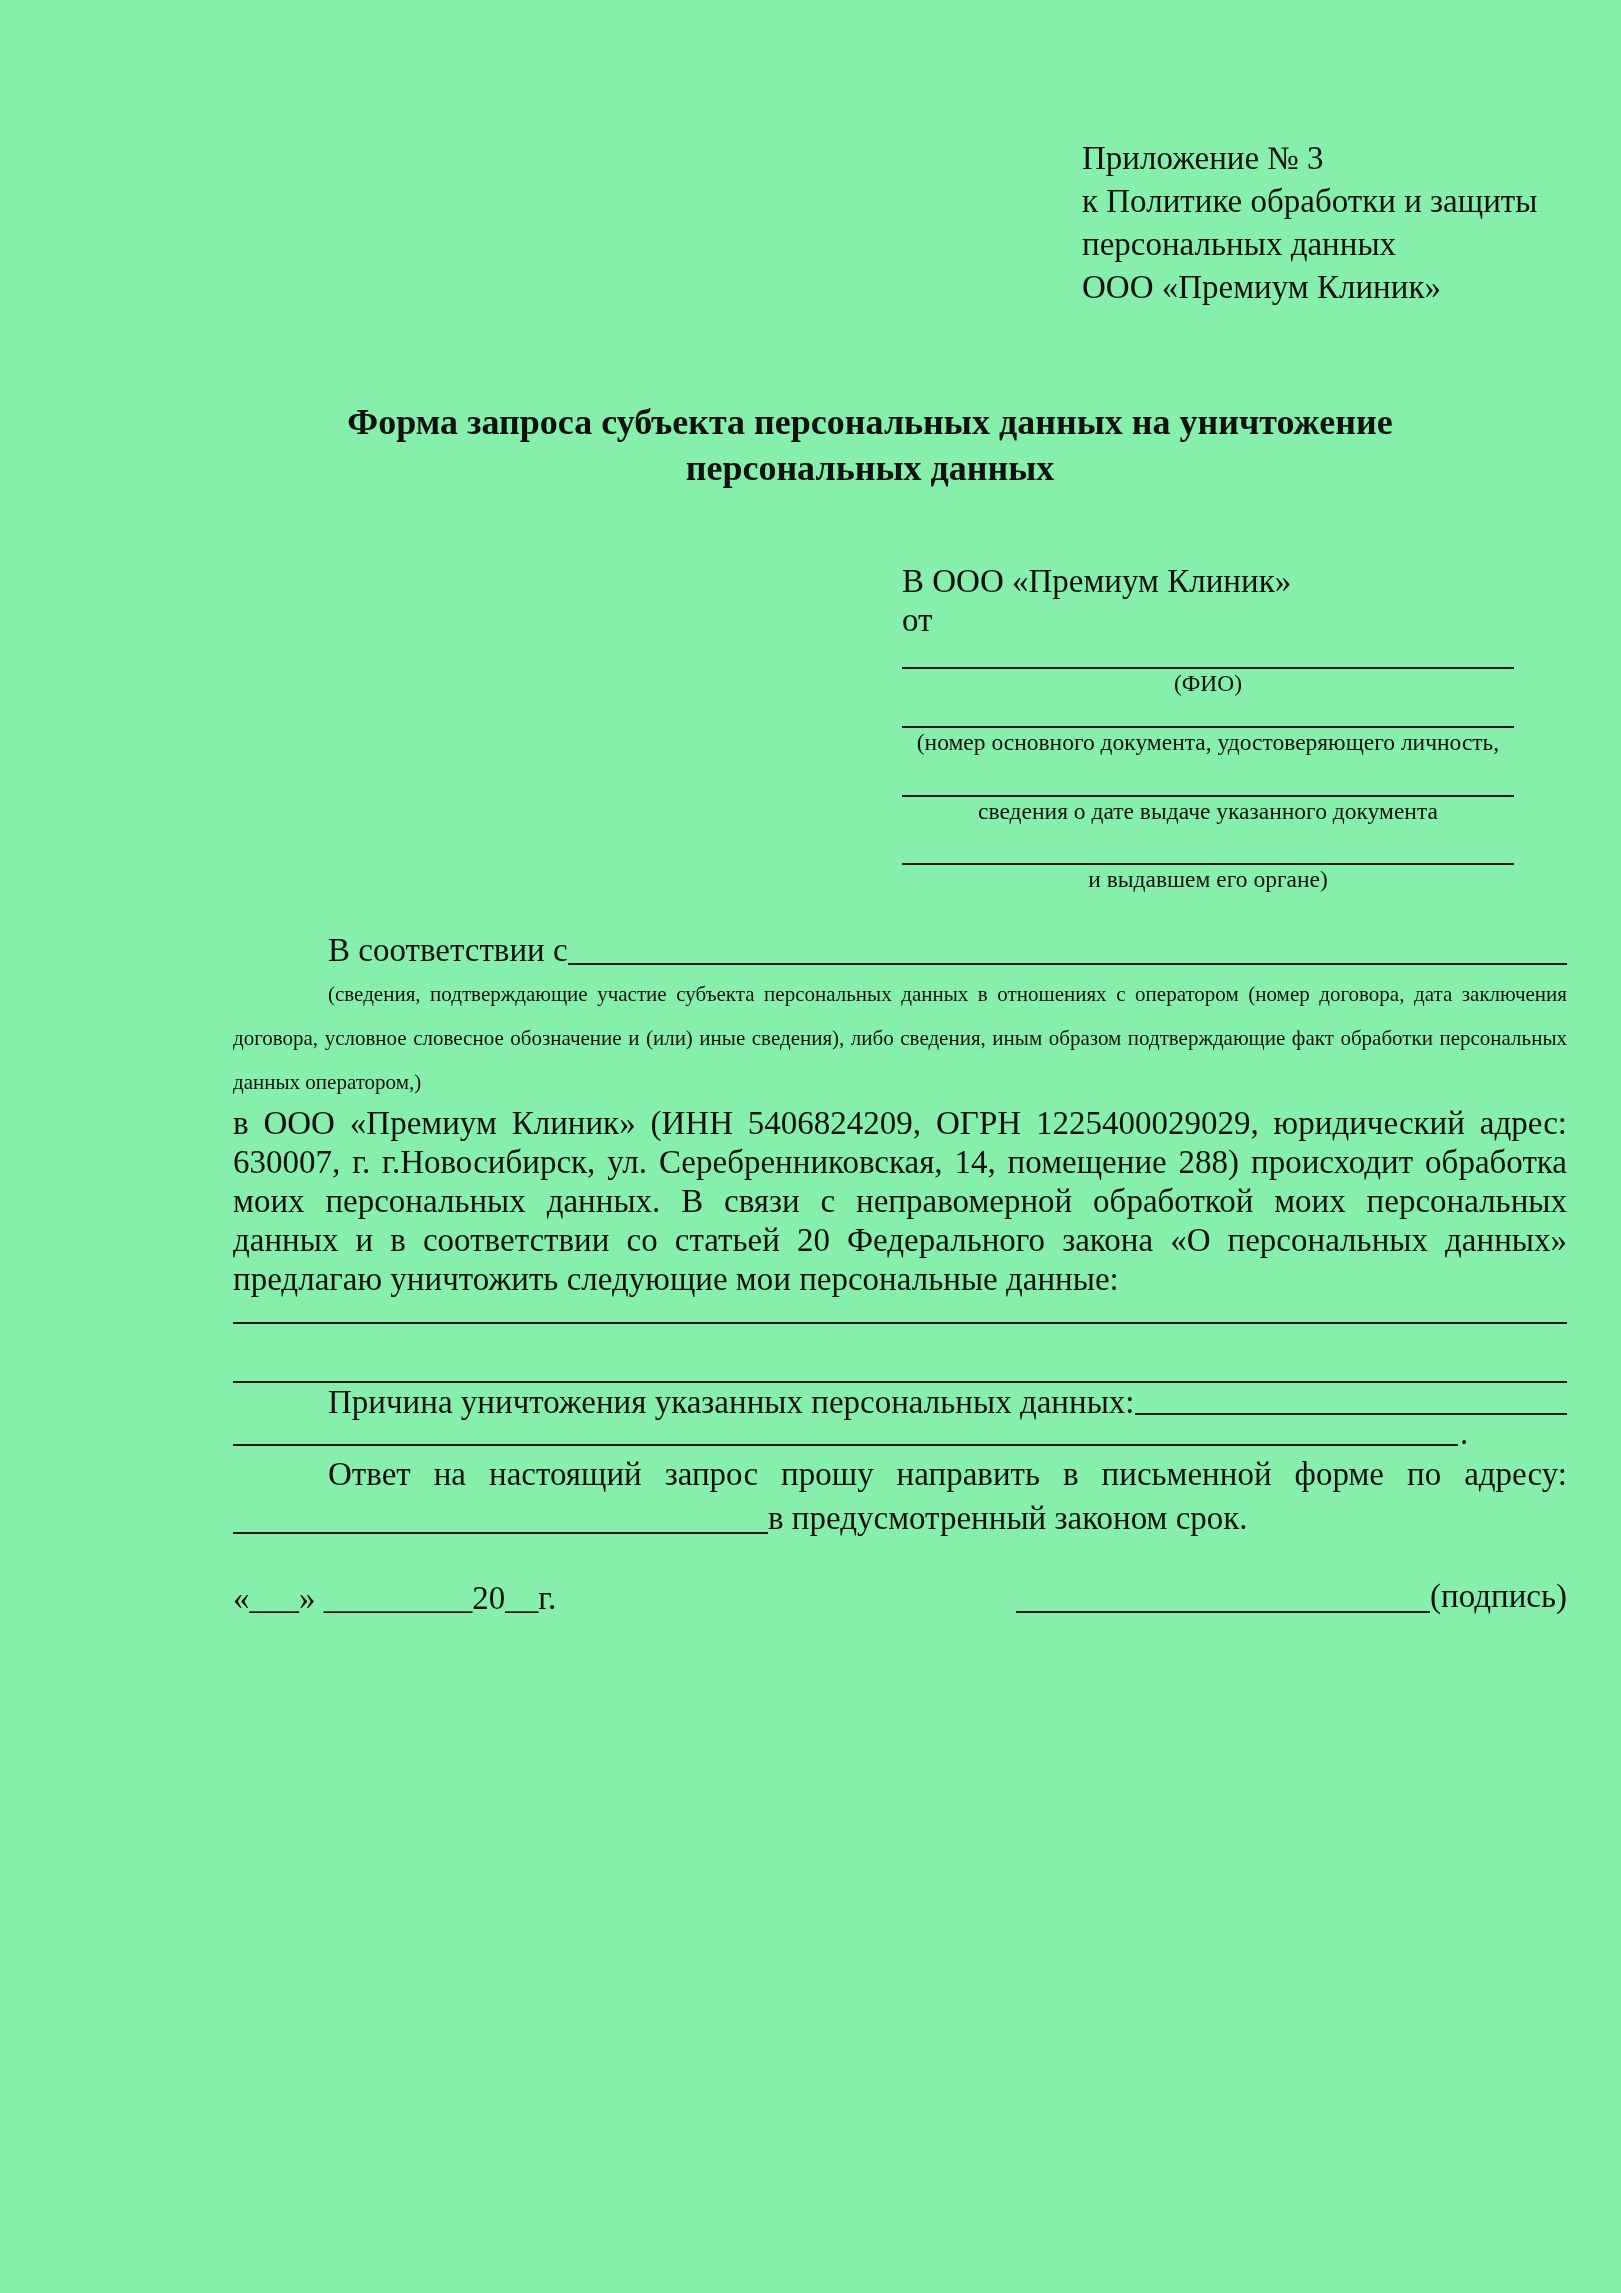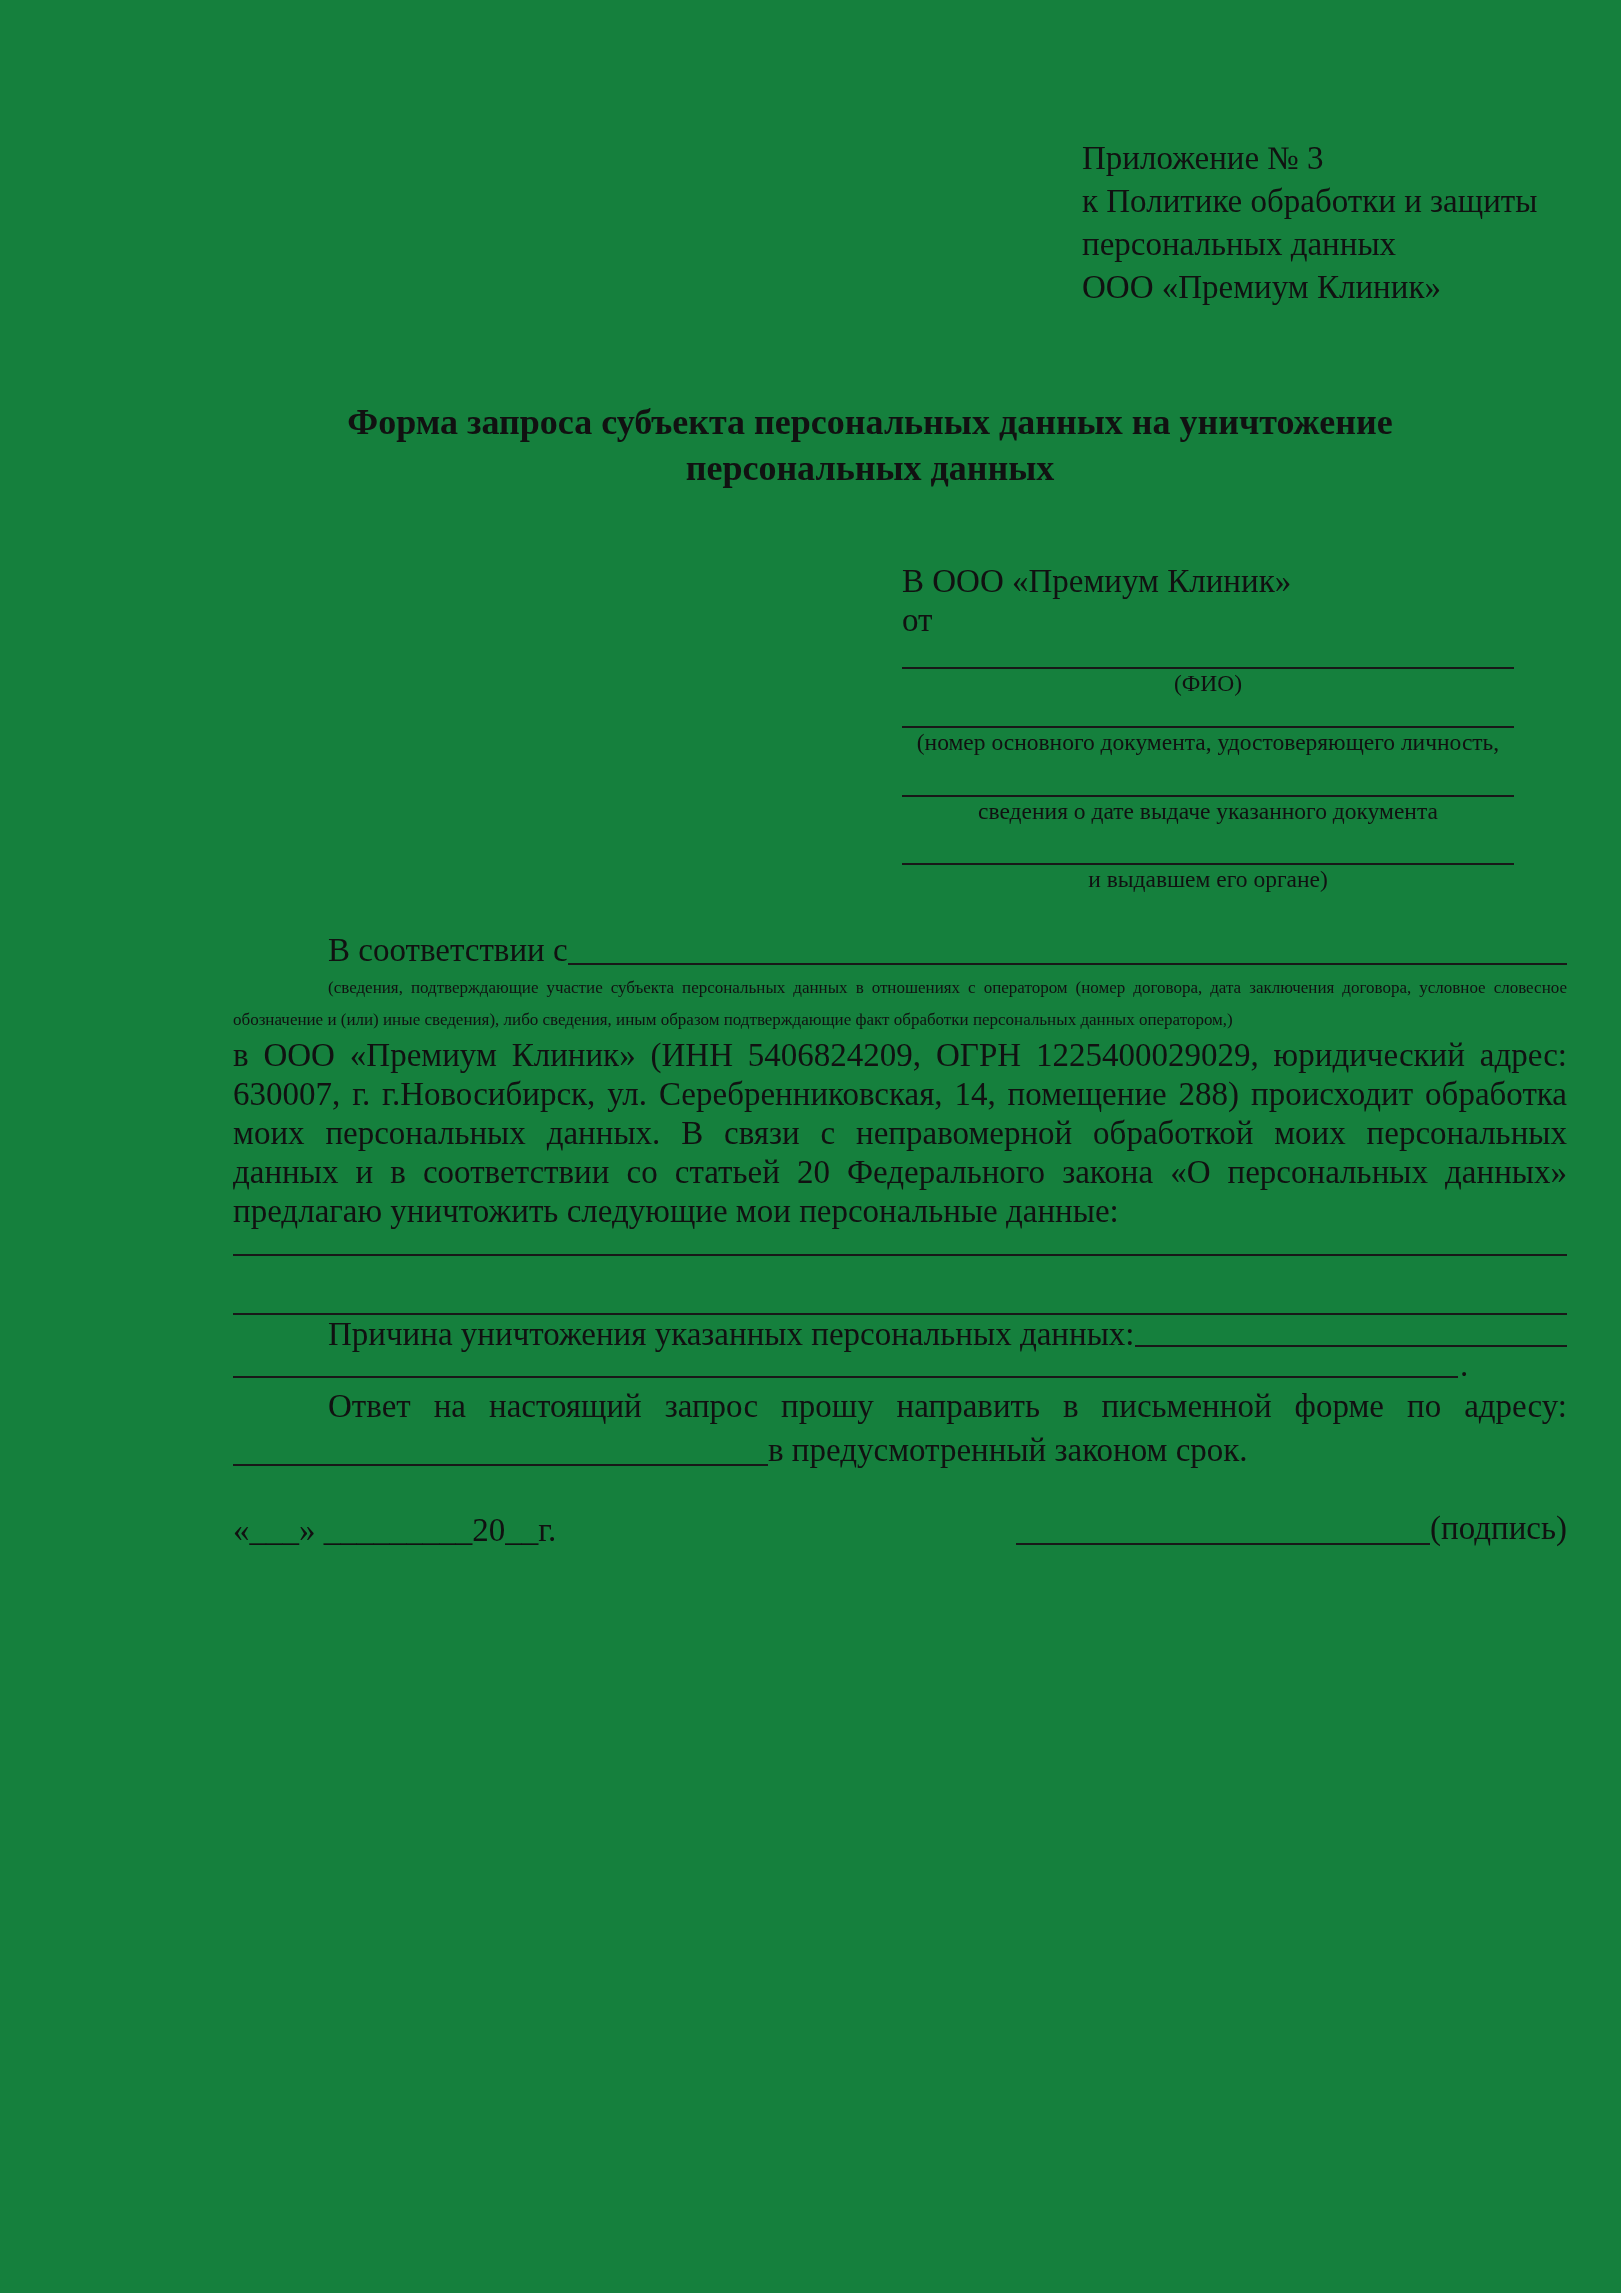--- a/index.html
+++ b/index.html
@@ -1,21 +1,21 @@
 <!DOCTYPE html>
 <html lang="ru"><head>
 <meta charset="utf-8">
 <style>
   html, body { margin: 0; padding: 0; background: #ffffff; }
   .page {
     position: relative;
     width: 1621px;
     height: 2294px;
     margin: 0 auto;
-    background: #15803d;
+    background: #86efac;
     color: #111111;
     font-family: "Liberation Serif", "DejaVu Serif", serif;
     font-size: 33px;
     overflow: hidden;
   }
   
   .header-block {
     margin: 137px 0 0 1082px;
     font-size: 33px;
     line-height: 43px;
@@ -44,22 +44,22 @@
     white-space: nowrap;
   }
   
   .body-col { margin: 0 54px 0 233px; }
   .flex-row { display: flex; align-items: stretch; }
   .lead { white-space: nowrap; }
   .indent { padding-left: 95px; }
   .fill-line { flex: 1 1 auto; border-bottom: 2.9px solid #181818; margin-bottom: 6.9px; }
   .accordance { margin-top: 35px; line-height: 43px; }
   .note {
-    font-size: 17px;
-    line-height: 32px;
+    font-size: 21px;
+    line-height: 44px;
     text-align: justify;
     text-indent: 95px;
   }
   .main-par {
     line-height: 39px;
     text-align: justify;
   }
   .rule { border-bottom: 2.9px solid #181818; }
   .rule.r1 { height: 23.5px; }
   .rule.r2 { height: 57px; }

